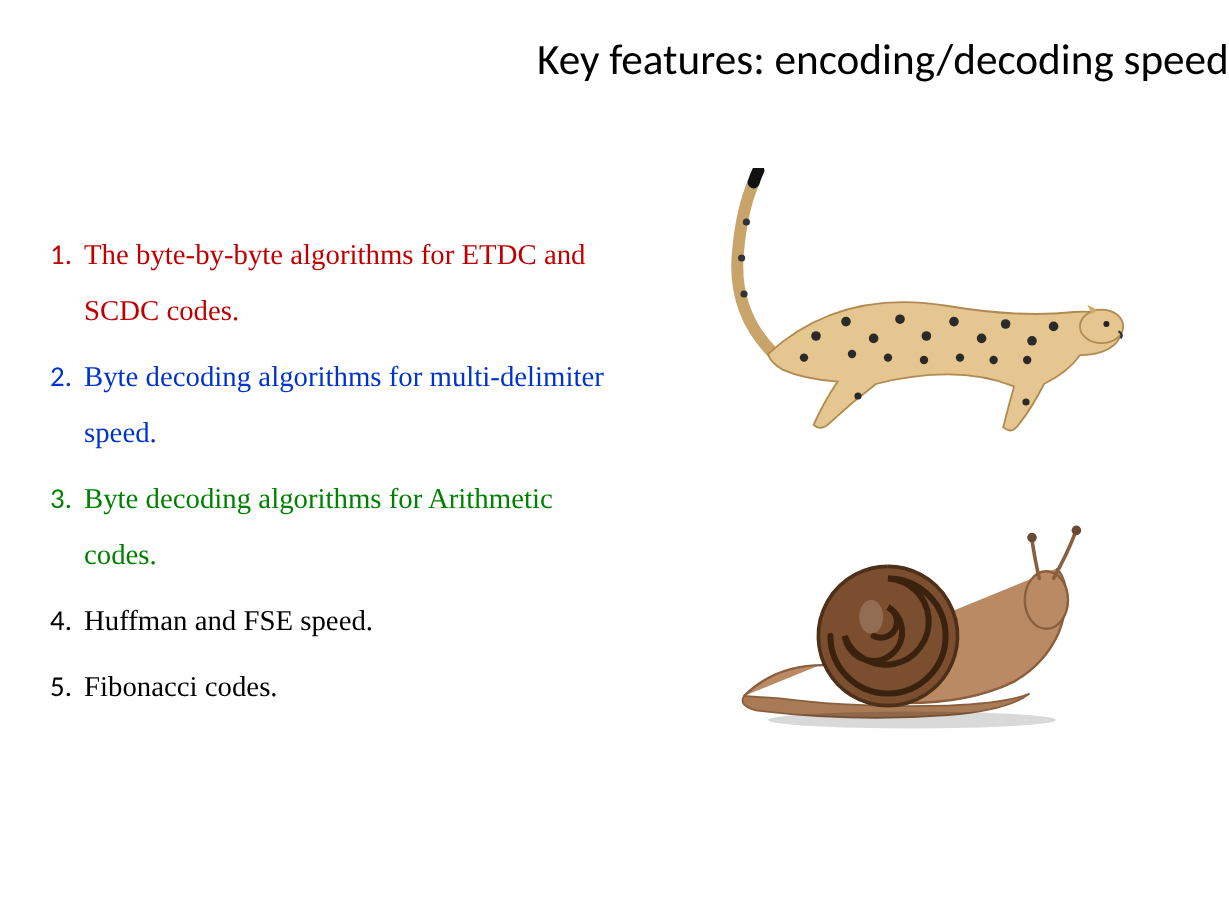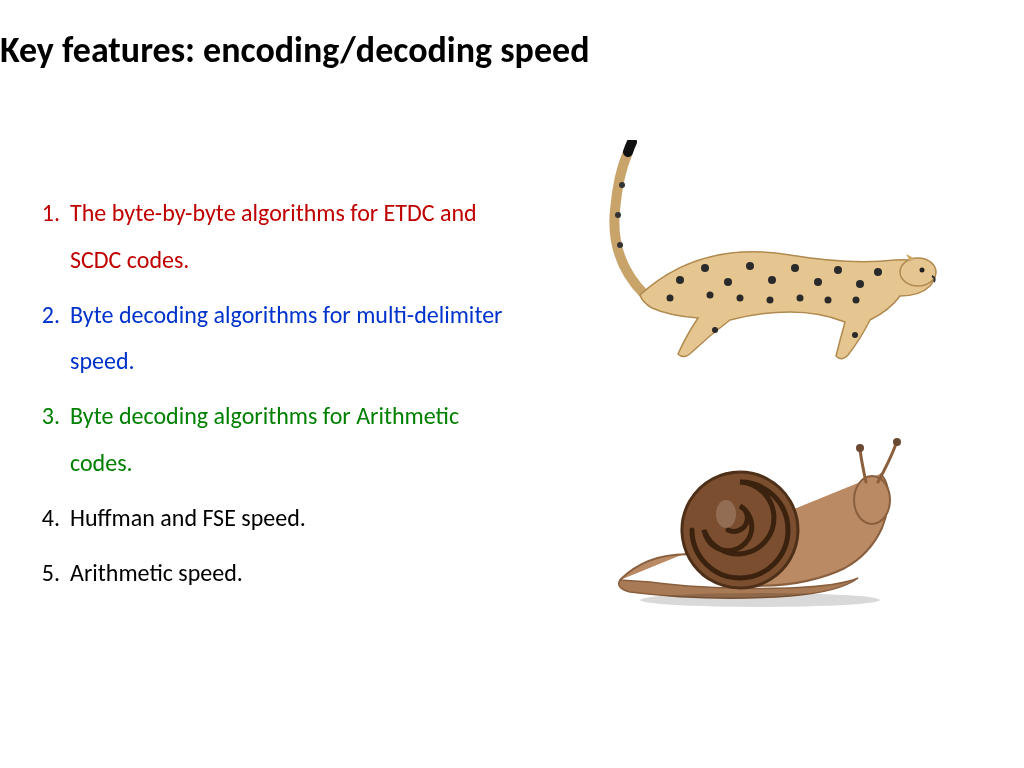--- a/index.html
+++ b/index.html
@@ -9,44 +9,44 @@
     background: #ffffff;
     font-family: Calibri, "Segoe UI", Arial, sans-serif;
     position: relative;
     overflow: hidden;
   }
   .title {
     position: absolute;
     top: 28px;
     left: 0;
     right: 0;
-    text-align: left;
+    text-align: right;
     font-size: 36px;
     color: #000;
-    font-weight: 700;
+    font-weight: 400;
   }
   .list {
     position: absolute;
     top: 190px;
     left: 36px;
     width: 480px;
   }
   .item {
     display: flex;
     align-items: flex-start;
     margin-bottom: 8px;
     font-size: 24px;
     line-height: 1.95;
   }
   .num {
     min-width: 34px;
     text-align: right;
     padding-right: 10px;
   }
-  .txt { flex: 1; }
+  .txt { flex: 1; font-family: Liberation Serif, serif; }
   .red   { color: #c00000; }
   .blue  { color: #0033cc; }
   .green { color: #008000; }
   .black { color: #000000; }
 
   .cheetah {
     position: absolute;
     top: 140px;
     left: 560px;
     width: 380px;
@@ -78,21 +78,21 @@
   <div class="item green">
     <span class="num">3.</span>
     <span class="txt">Byte decoding algorithms for Arithmetic codes.</span>
   </div>
   <div class="item black">
     <span class="num">4.</span>
     <span class="txt">Huffman and FSE speed.</span>
   </div>
   <div class="item black">
     <span class="num">5.</span>
-    <span class="txt">Arithmetic speed.</span>
+    <span class="txt">Fibonacci codes.</span>
   </div>
 </div>
 
 <div class="cheetah">
   <svg viewBox="0 0 380 230">
 
     <path d="M85 155 Q50 120 55 70 Q58 35 68 12" stroke="#c9a46a" stroke-width="10" fill="none" stroke-linecap="round"></path>
     <path d="M68 12 Q70 6 72 2" stroke="#111" stroke-width="10" fill="none" stroke-linecap="round"></path>
     <circle cx="62" cy="45" r="3" fill="#333"></circle>
     <circle cx="58" cy="75" r="3" fill="#333"></circle>

